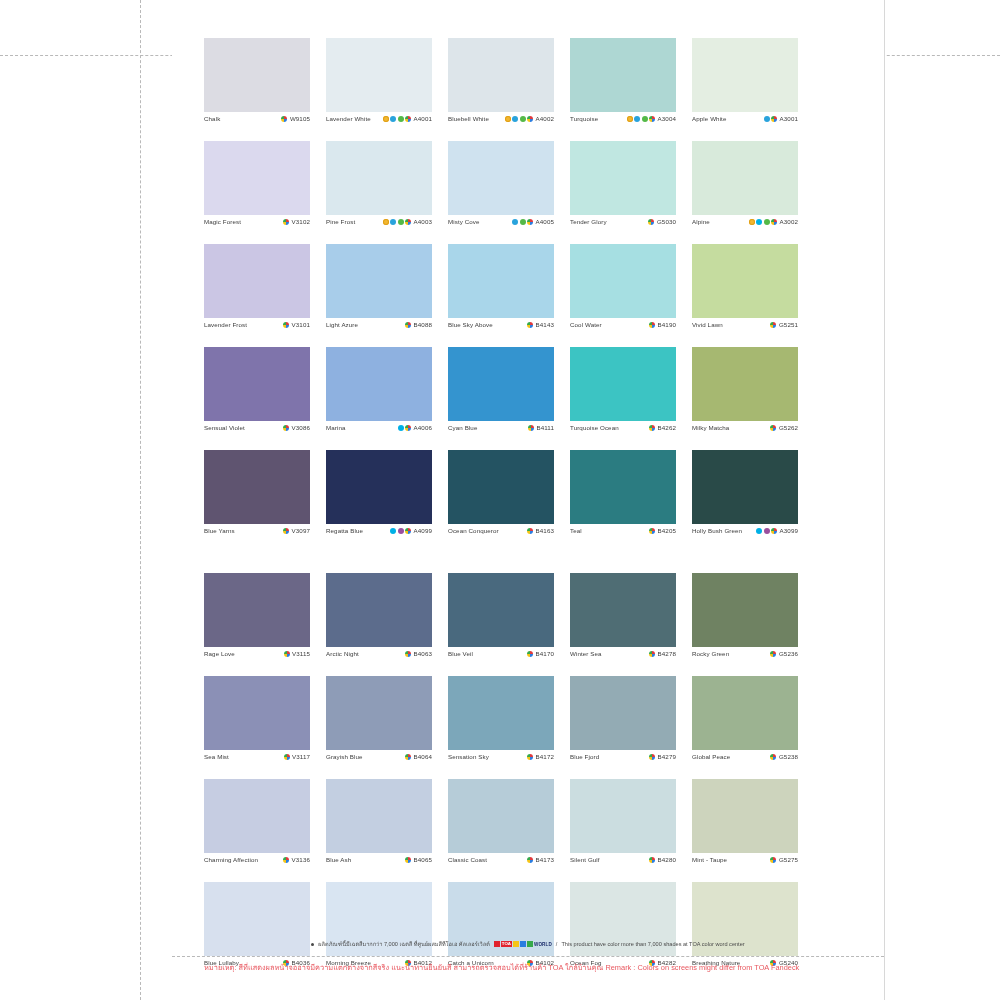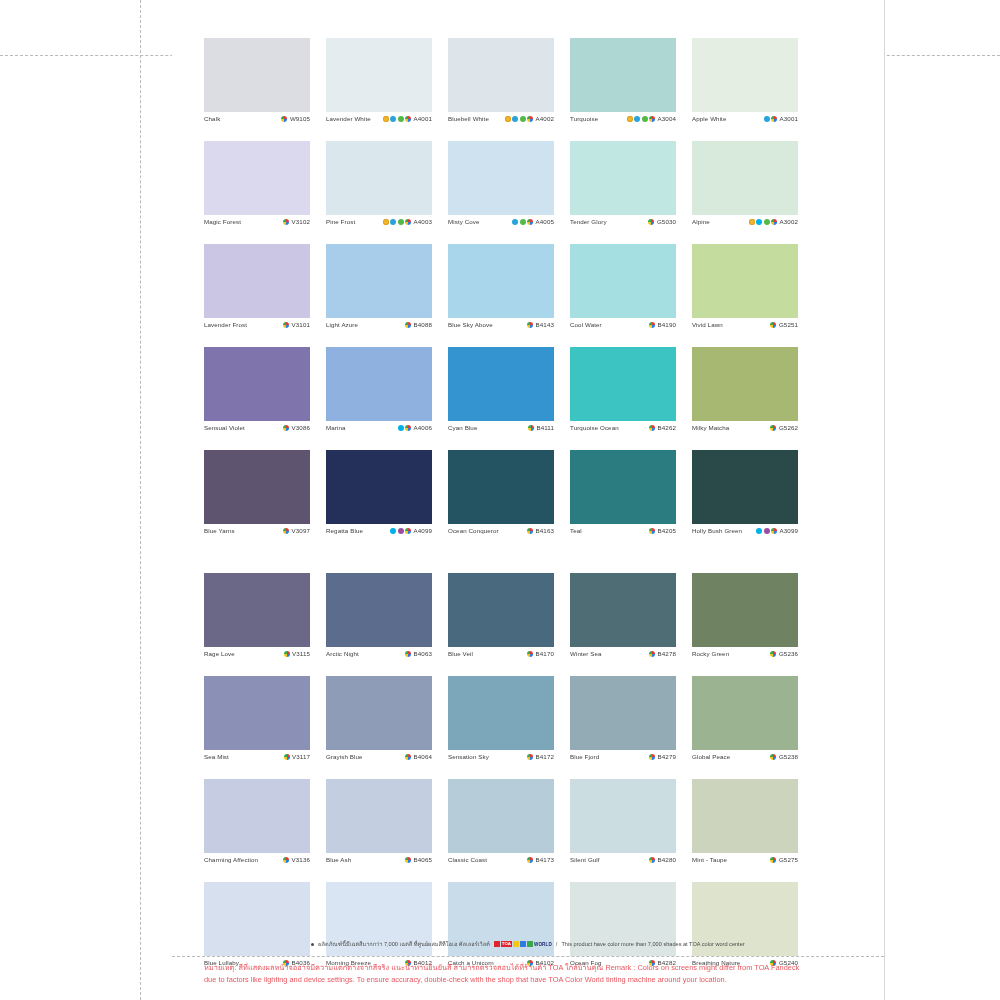--- a/index.html
+++ b/index.html
@@ -588,15 +588,14 @@
       <span class="cw">WORLD</span>
     </span>
     <span class="en-note">/</span>
     <span class="en-note">This product have color more than 7,000 shades at TOA color word center</span>
   </div>
 
   <div class="hmark" style="top:956px;left:0;right:0"></div>
 
   <div id="red-note">
     <span class="ln"><span>หมายเหตุ: สีที่แสดงผลหน้าจออาจมีความแตกต่างจากสีจริง แนะนำท่านยืนยันสี สามารถตรวจสอบได้ที่ร้านค้า TOA ใกล้บ้านคุณ</span> <span>Remark : Colors on screens might differ from TOA Fandeck</span></span>
-    <span class="ln">due to factors like lighting and device settings. To ensure accuracy, double-check with the shop that have TOA Color World tinting machine around your location.</span>
   </div>
 </div>
 
 </body></html>

